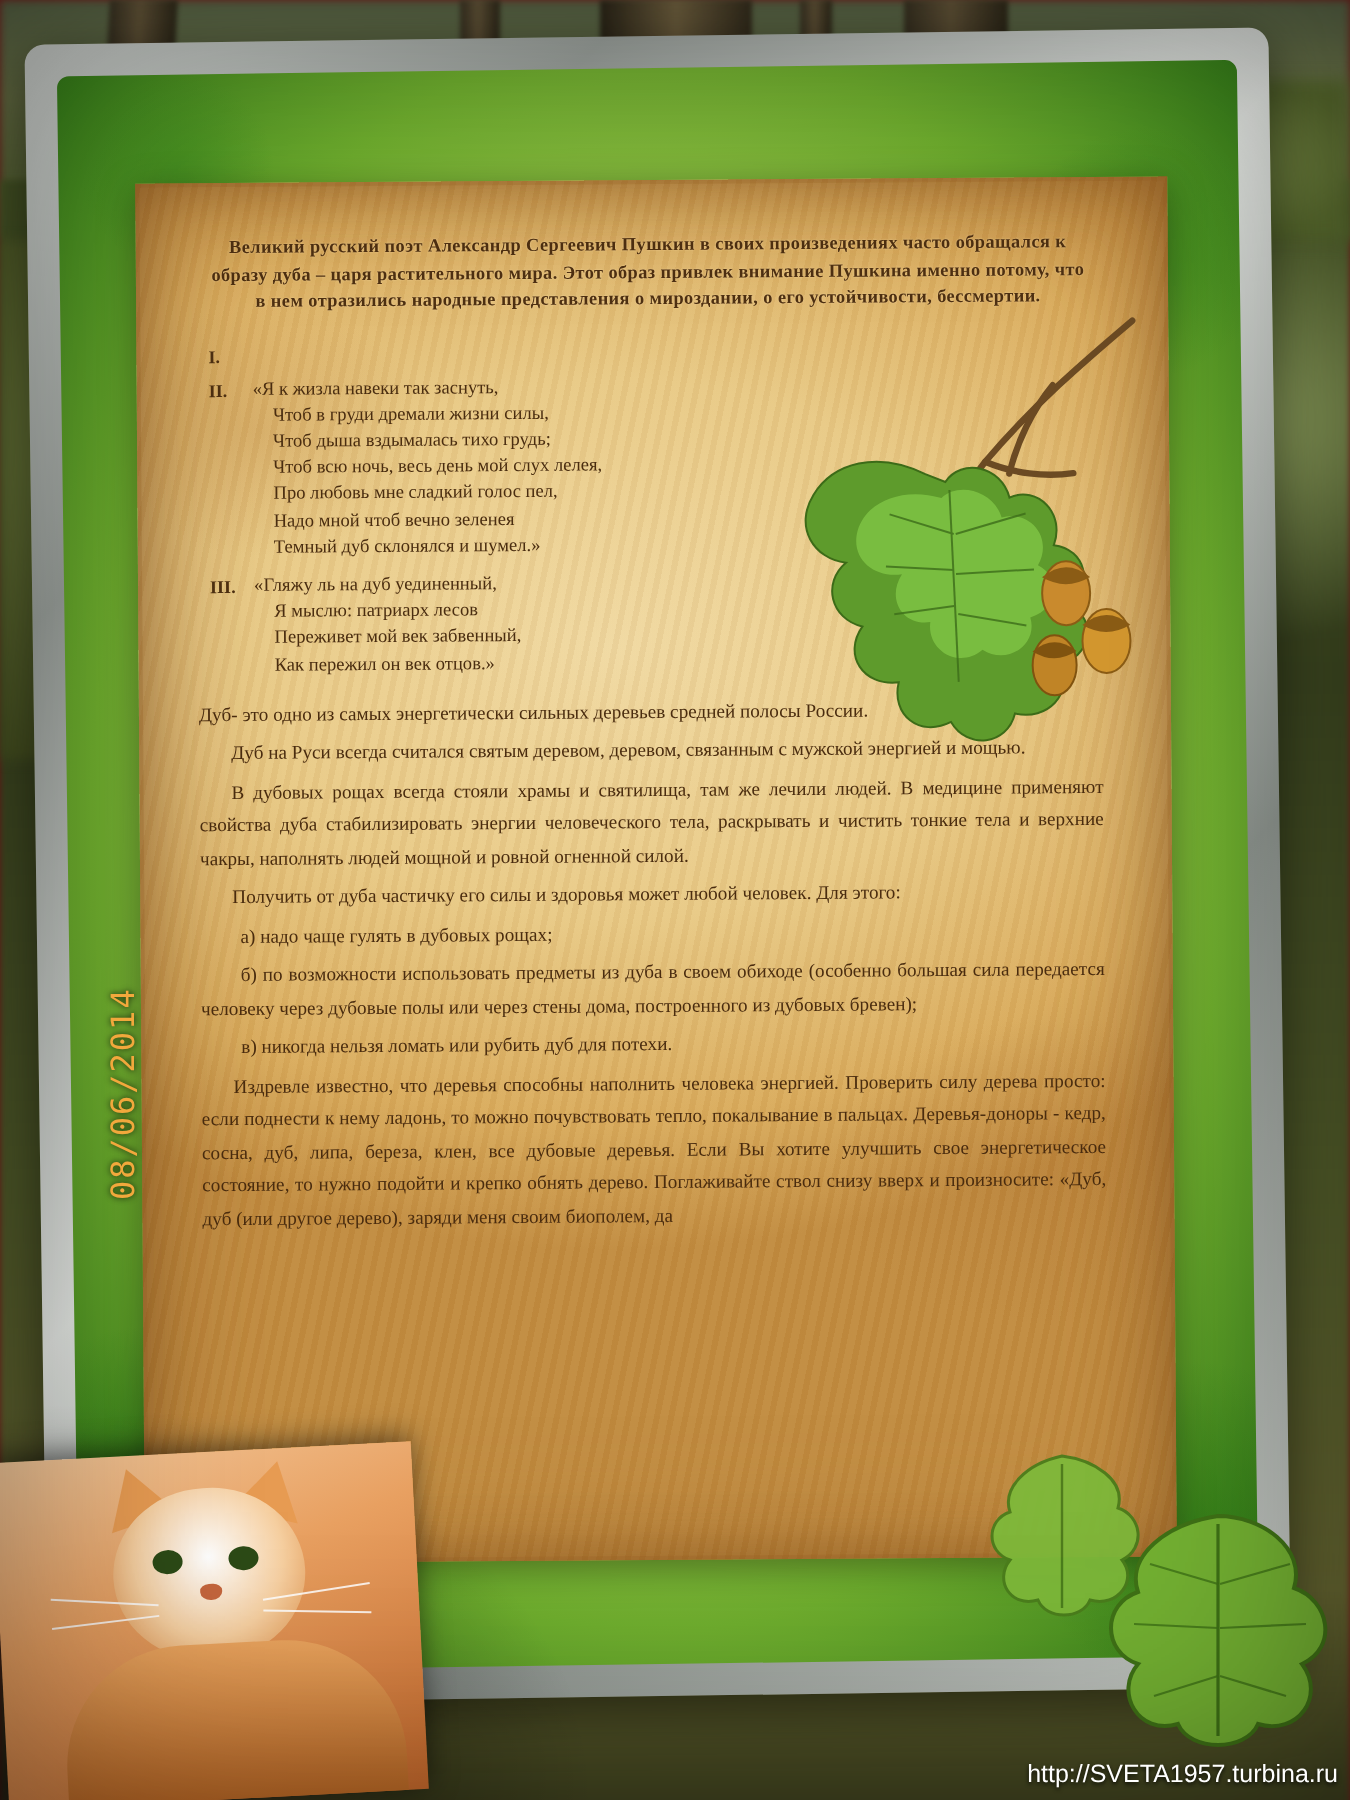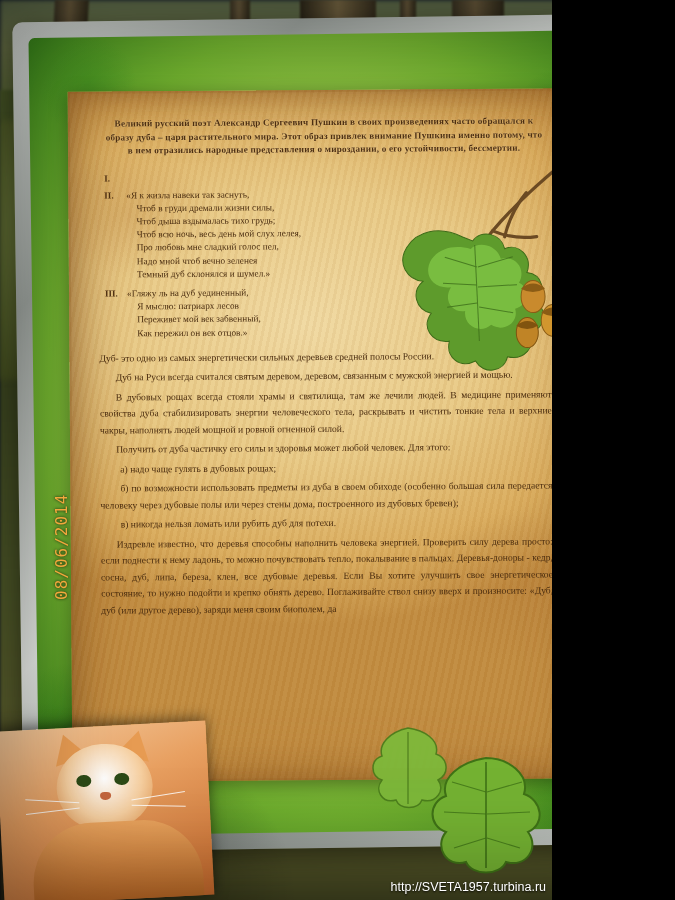--- a/index.html
+++ b/index.html
@@ -9,24 +9,24 @@
   }
   body {
     width: 675px;
     height: 900px;
     overflow: hidden;
     font-family: "Liberation Serif", serif;
   }
 
   #photo {
     position: relative;
-    width: 552px;
+    width: 675px;
     height: 900px;
     overflow: hidden;
-    background: #0f172a;
+    background: #7f1d1d;
   }
 
   
   .bg-sky {
     position: absolute;
     left: 0; top: 0; width: 675px; height: 120px;
     background: linear-gradient(180deg, #5d6a4a 0%, #76804f 40%, #5a6a33 100%);
     filter: blur(2px);
   }
   .bg-ground {

